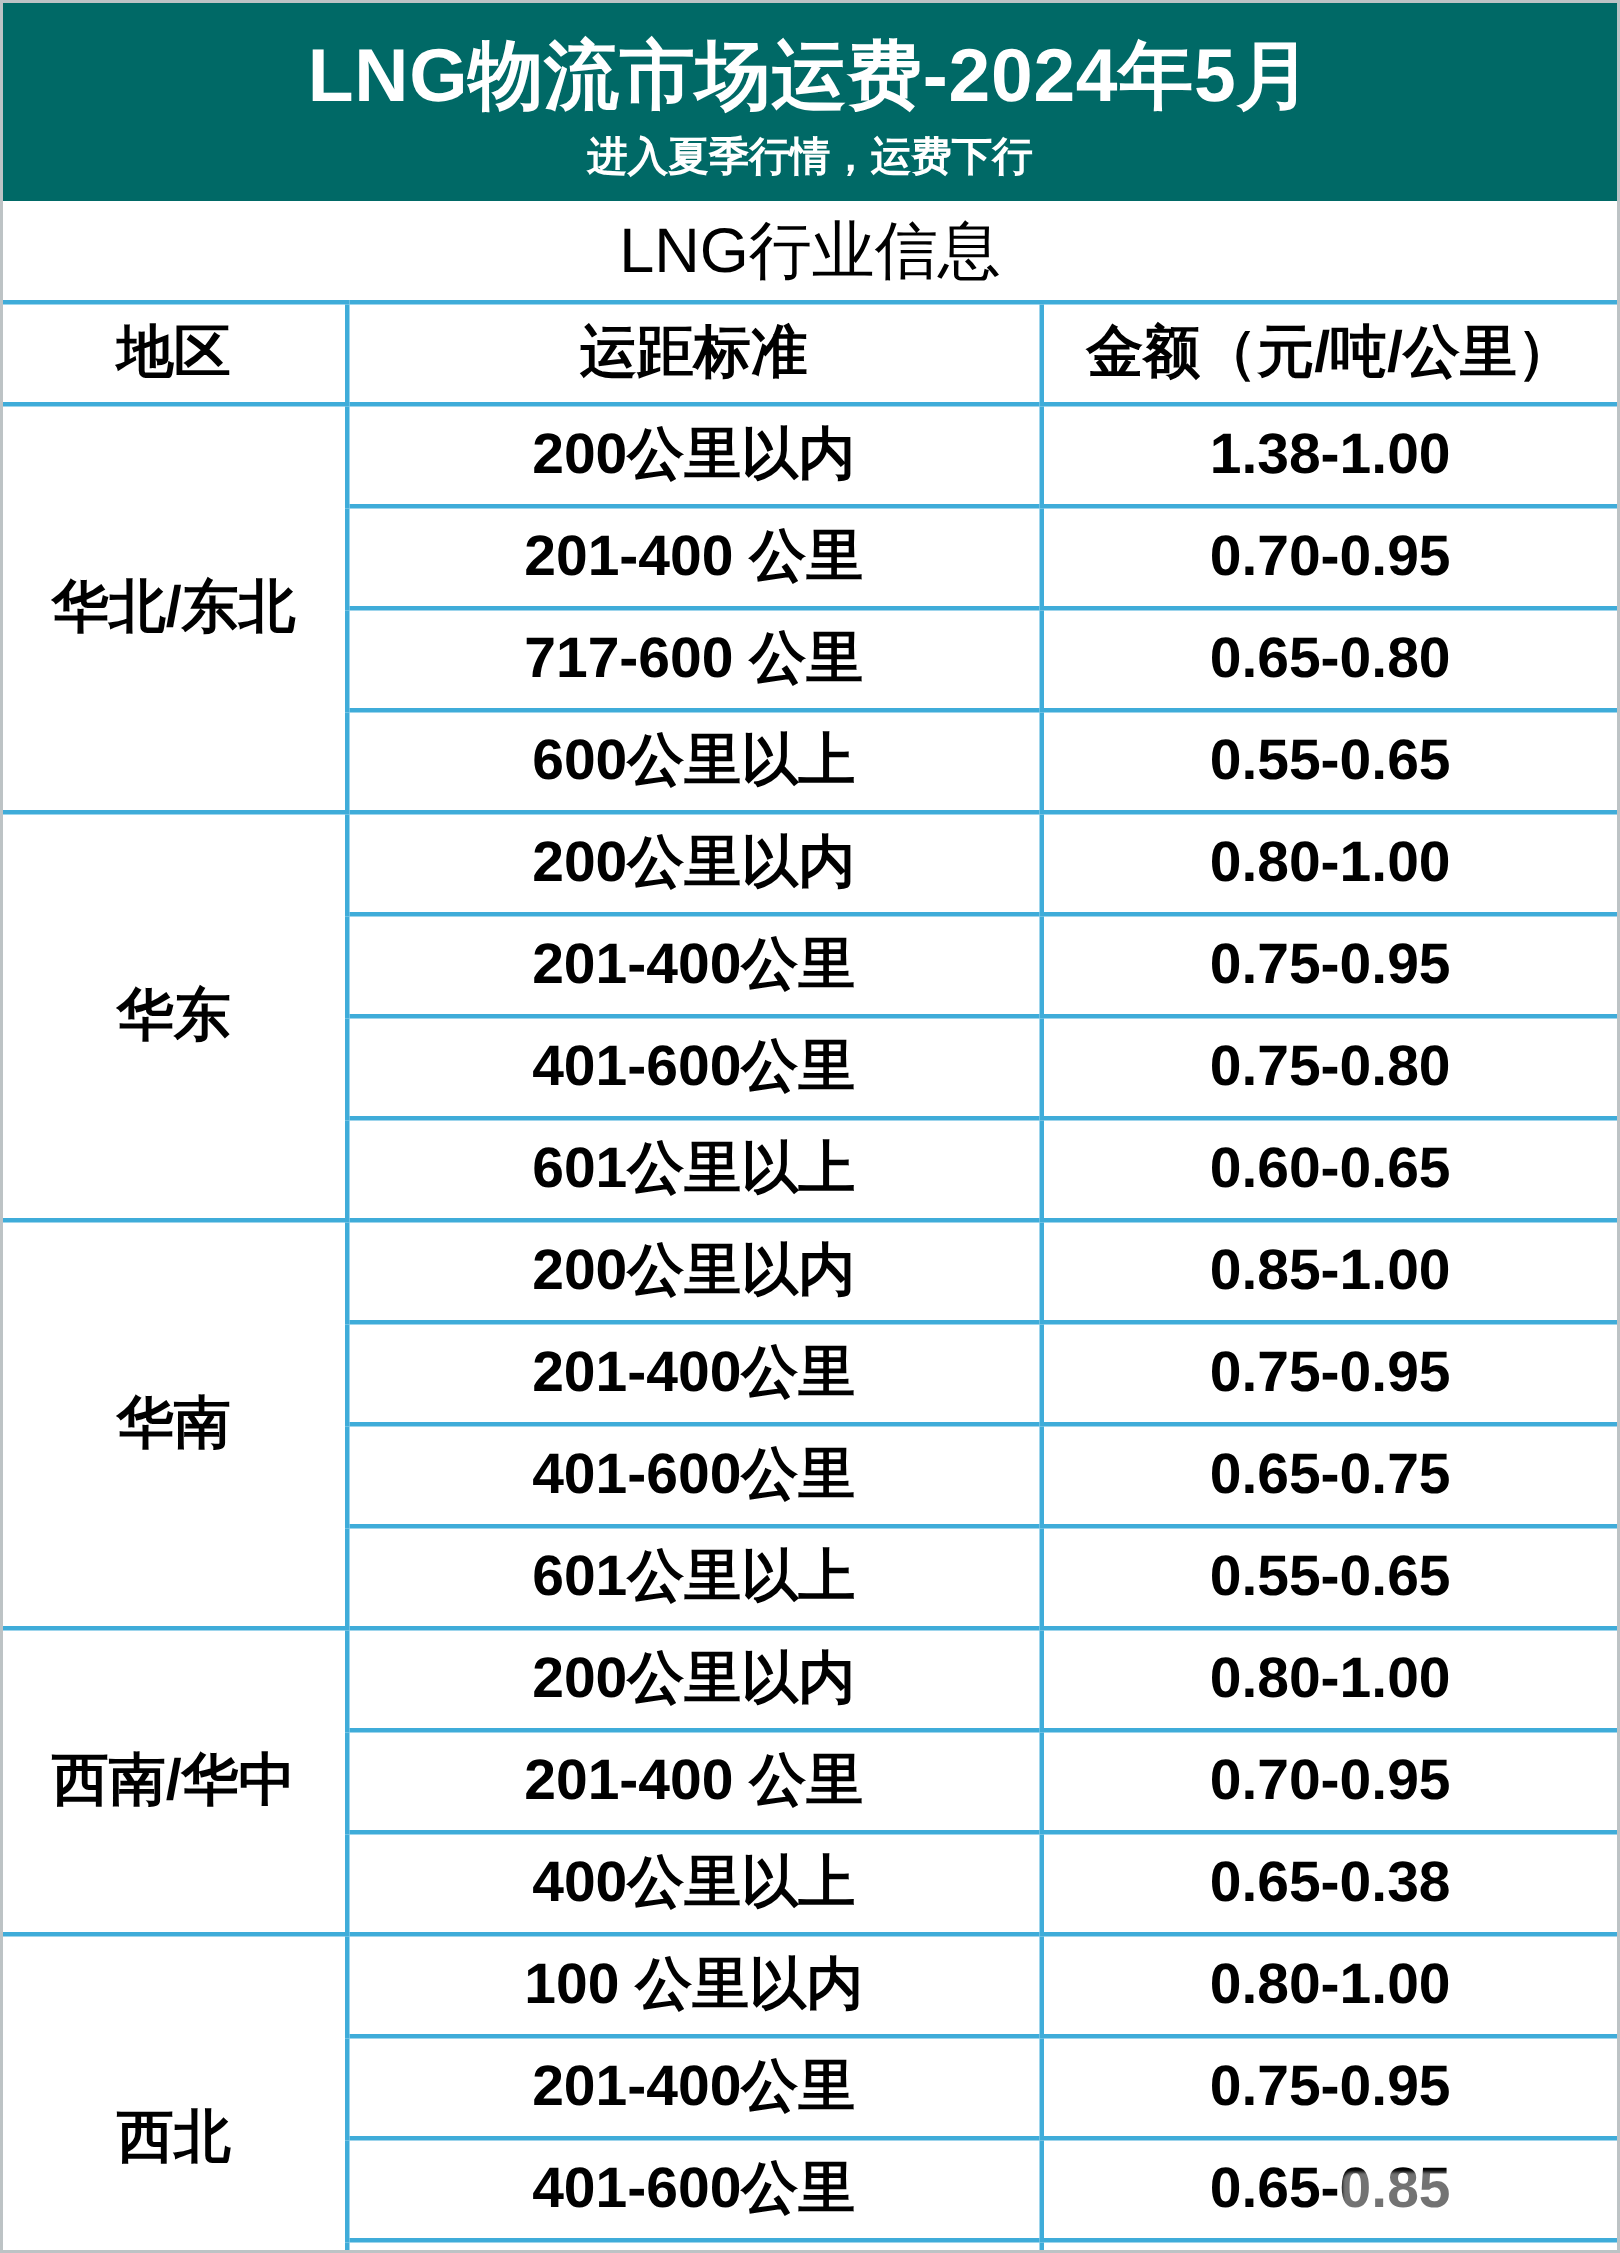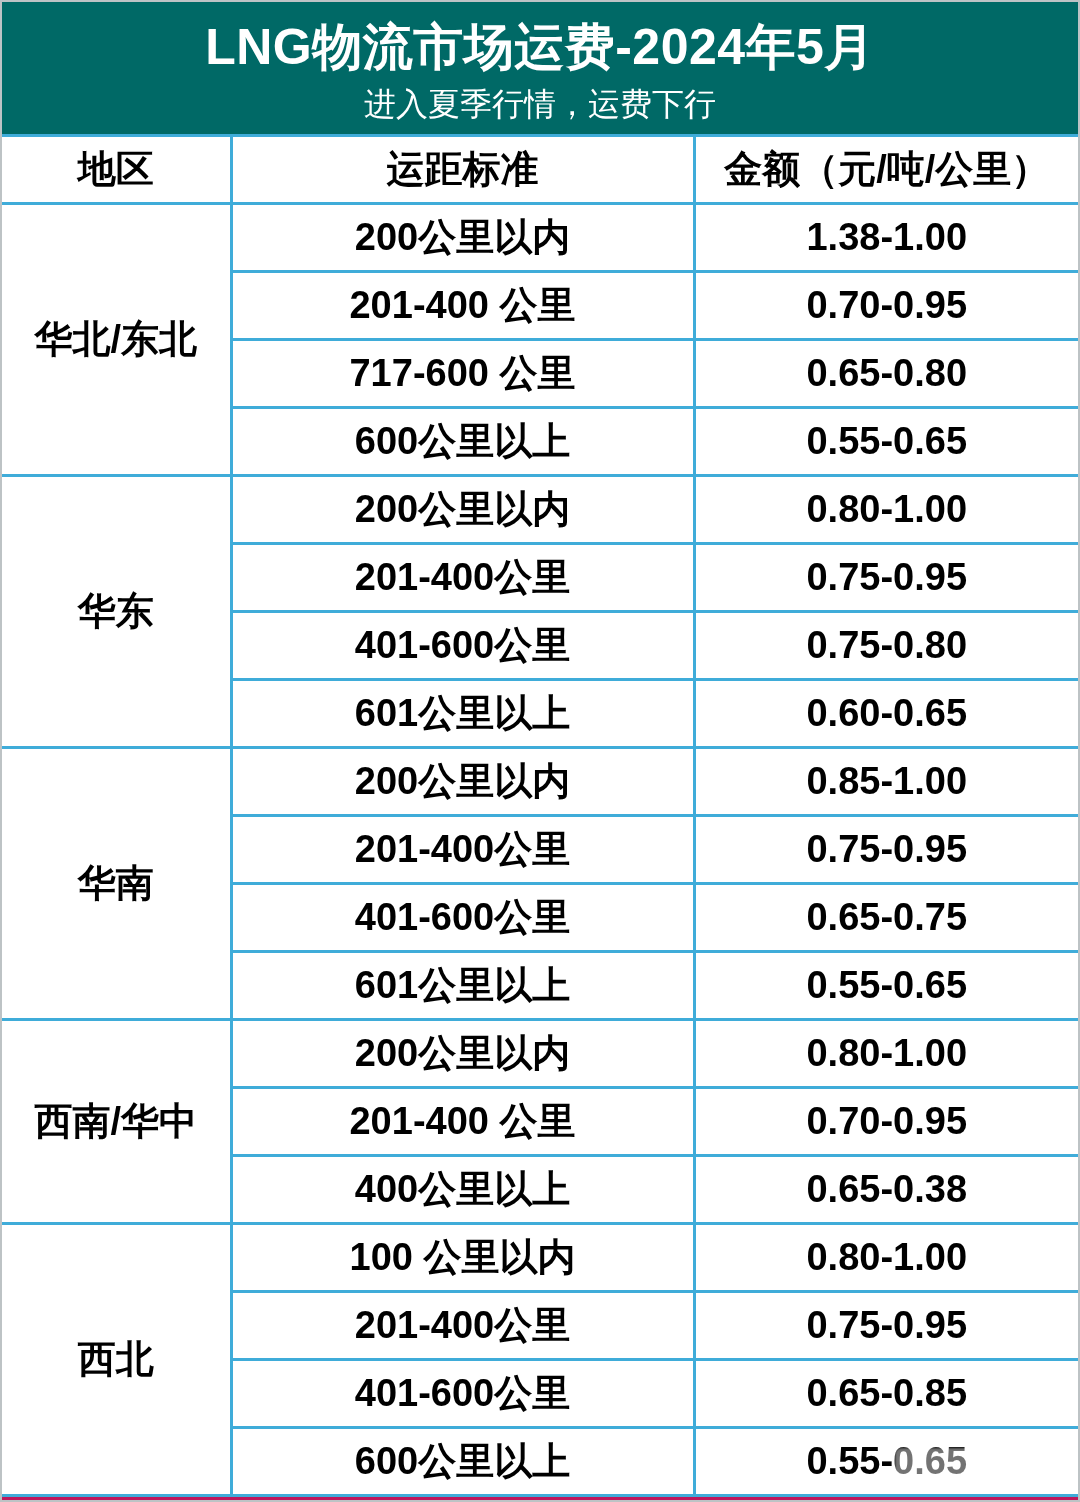--- a/index.html
+++ b/index.html
@@ -4,31 +4,31 @@
 <style>
   :root{
     --line:#3facd9;
     --teal:#006966;
     --pageborder:#bdc3c5;
   }
   html,body{margin:0;padding:0;background:#ffffff;}
   .page{
     width:1080px;height:1502px;box-sizing:border-box;
     border:2px solid var(--pageborder);
-    background:#be185d;position:relative;overflow:hidden;
+    background:#f9a8d4;position:relative;overflow:hidden;
     font-family:"Liberation Sans","DejaVu Sans",sans-serif;
     color:#000;
   }
   .banner{
     height:132px;background:var(--teal);color:#ffffff;
     display:flex;flex-direction:column;align-items:center;justify-content:center;
     padding-top:6px;box-sizing:border-box;
   }
   .banner-title{font-size:50px;font-weight:bold;line-height:1;letter-spacing:0.5px;}
-  .banner-subtitle{font-size:32px;font-weight:normal;line-height:1;margin-top:16px;text-align:right;}
+  .banner-subtitle{font-size:27px;font-weight:bold;line-height:1;margin-top:16px;text-align:right;}
   .section-title{
     height:66px;display:flex;align-items:center;justify-content:center;
     font-size:42px;font-weight:400;color:#000;background:#fff;
   }
   table.freight{
     width:100%;border-collapse:collapse;table-layout:fixed;
     font-size:38px;color:#000;background:#fff;
     border-bottom:3px solid var(--line);
   }
   col.c1{width:229px;} col.c2{width:463px;} col.c3{width:384px;}
@@ -49,20 +49,21 @@
 </head>
 <body>
 
 <div class="page">
 
   <div class="banner">
     <div class="banner-title">LNG物流市场运费-2024年5月</div>
     <div class="banner-subtitle">进入夏季行情，运费下行</div>
   </div>
 
+  <div class="section-title">LNG行业信息</div>
 
   <table class="freight">
     <colgroup>
       <col class="c1">
         <col class="c2">
         <col class="c3">
     </colgroup>
     <thead>
       <tr>
         <th>地区</th>

